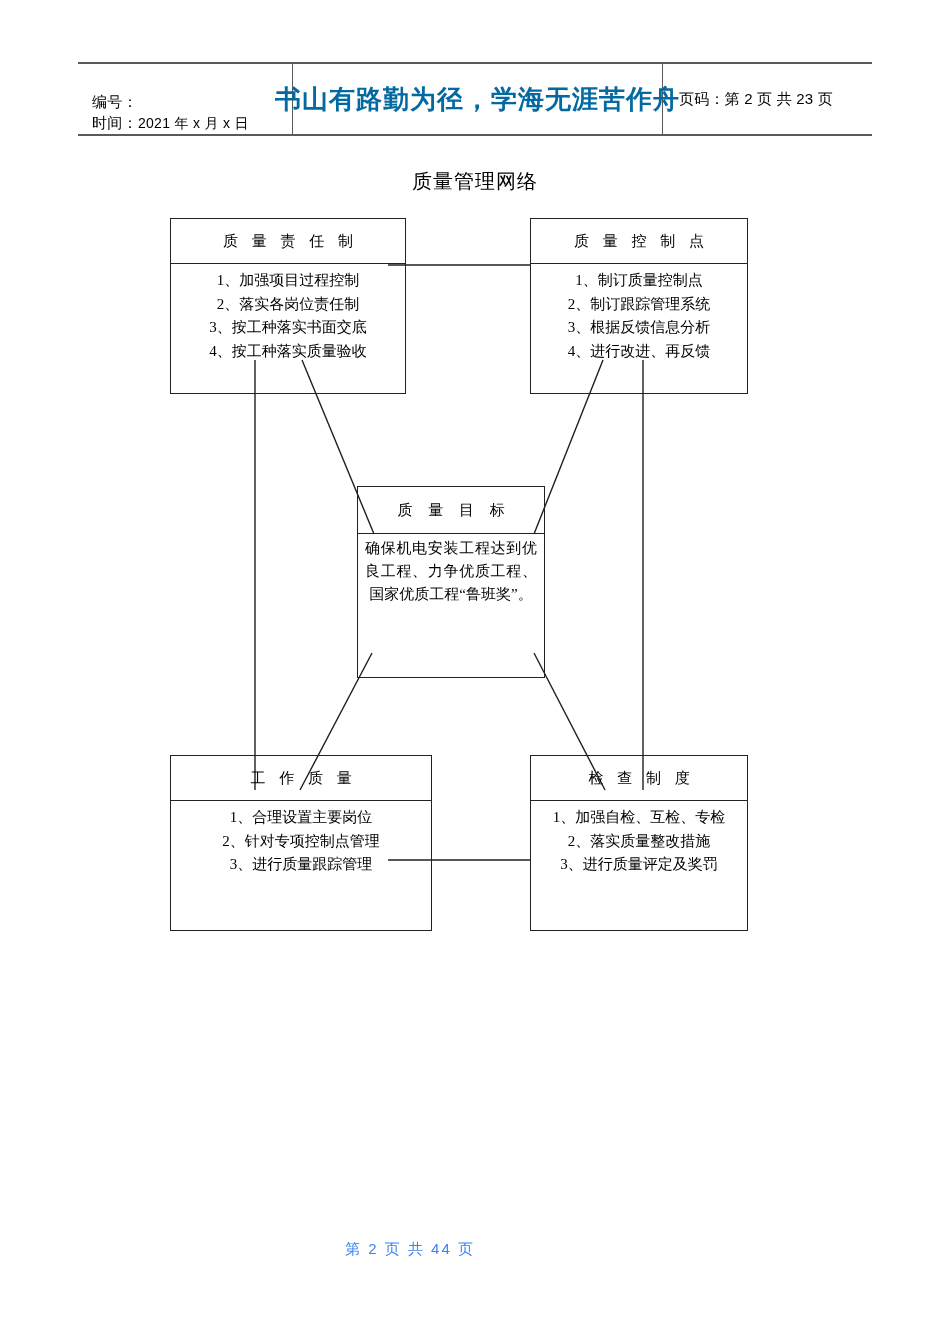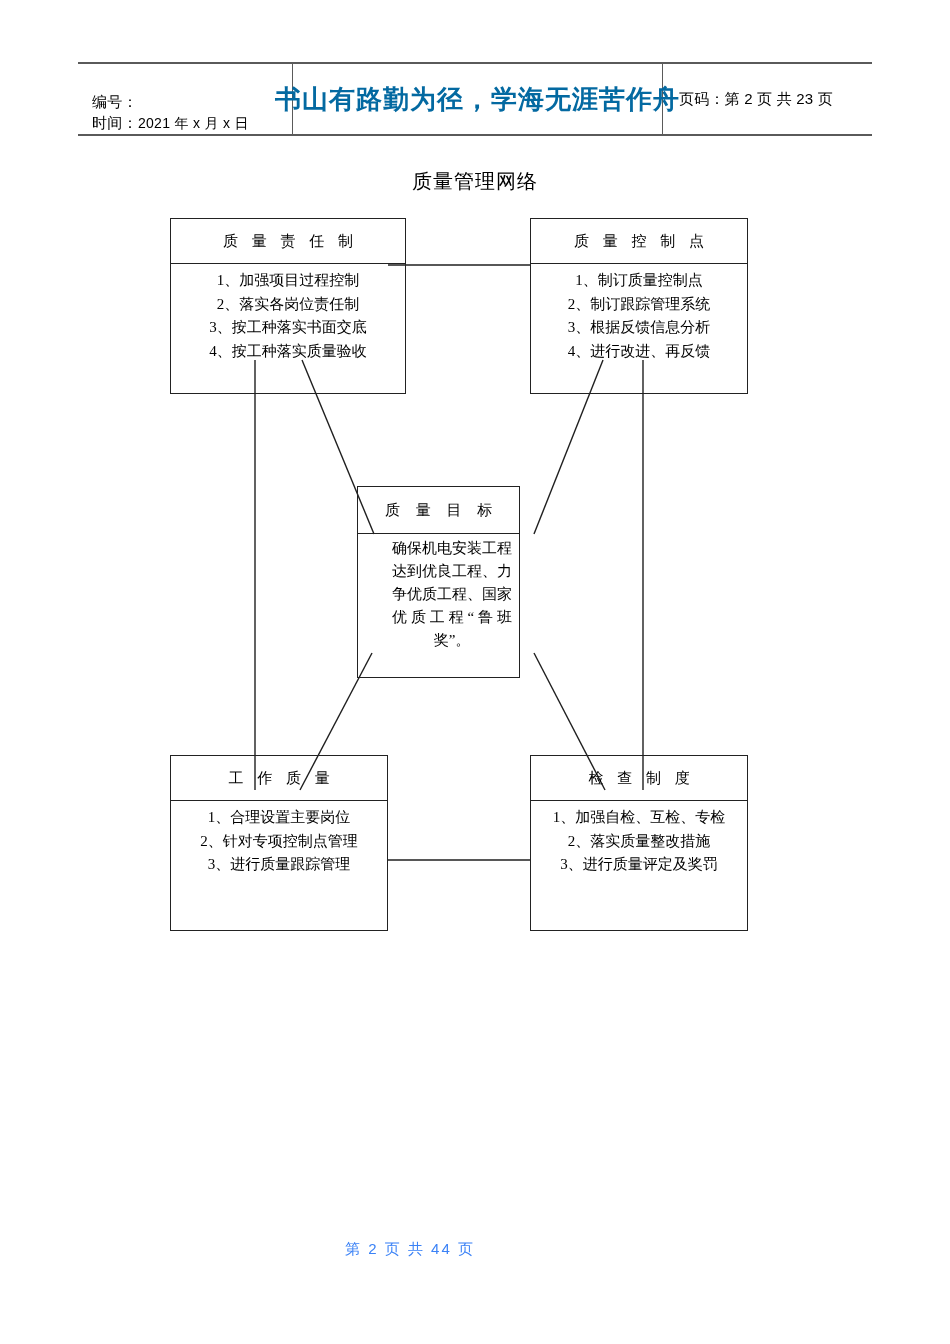--- a/index.html
+++ b/index.html
@@ -132,35 +132,34 @@
     font-size: 15px;
     line-height: 23.5px;
     white-space: nowrap;
     font-family: "Liberation Serif", "DejaVu Serif", serif;
   }
   .node-body.goal {
     padding-top: 3px;
     padding-left: 7px;
     padding-right: 7px;
     text-align: center;
-    margin-left: 27px;
   }
   .node-body.goal .goal-text {
     font-size: 15px;
     line-height: 23px;
     text-align: justify;
     text-align-last: center;
     font-family: "Liberation Serif", "DejaVu Serif", serif;
   }
 
   
   #node-responsibility { left: 170px; top: 218px; width: 236px; height: 176px; }
   #node-controlpoint   { left: 530px; top: 218px; width: 218px; height: 176px; }
-  #node-goal           { left: 357px; top: 486px; width: 163px; height: 192px; }
-  #node-workquality    { left: 170px; top: 755px; width: 218px; height: 176px; }
+  #node-goal           { left: 357px; top: 486px; width: 188px; height: 192px; }
+  #node-workquality    { left: 170px; top: 755px; width: 262px; height: 176px; }
   #node-inspection     { left: 530px; top: 755px; width: 218px; height: 176px; }
 
   #node-goal .node-title { height: 47px; letter-spacing: 6px; text-indent: 6px; }
 
   
   .footer {
     position: absolute;
     left: 0;
     top: 1240px;
     width: 950px;

